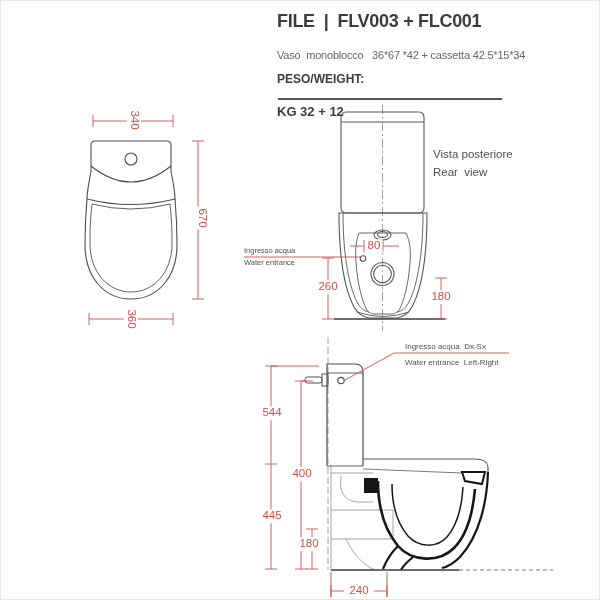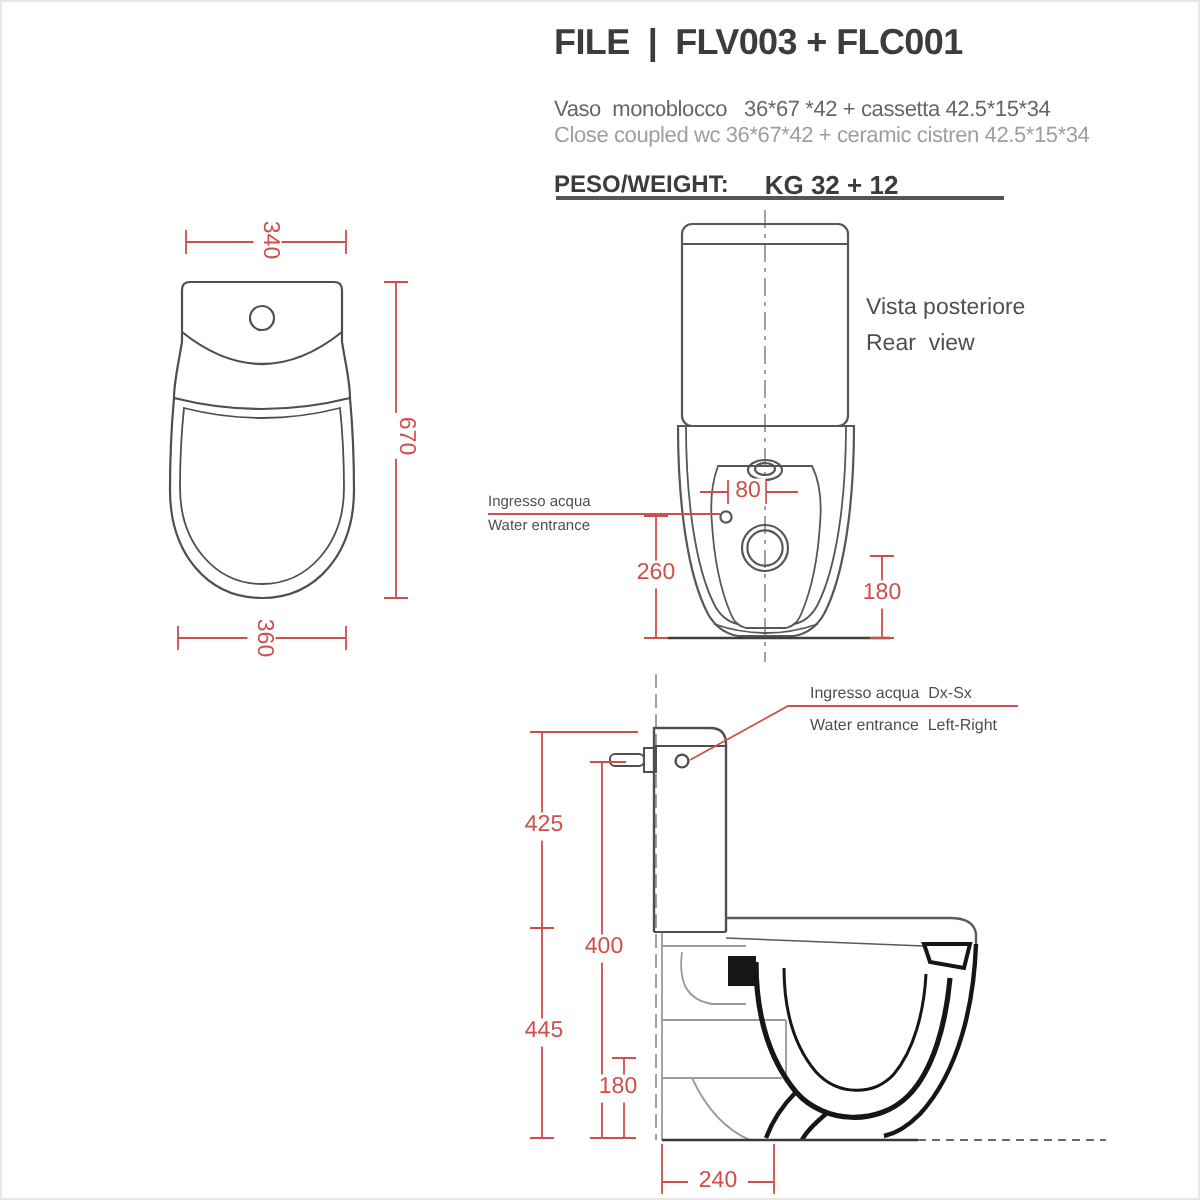--- a/index.html
+++ b/index.html
@@ -6,21 +6,21 @@
   #page{position:relative;width:600px;height:600px;background:#fff;border:1px solid #e7e7e7;
         box-sizing:border-box;font-family:"Liberation Sans",sans-serif;overflow:hidden;}
   svg{position:absolute;overflow:visible;}
   
   #header{position:absolute;left:276px;top:10px;color:#3c3c3c;}
   #title-row{display:flex;align-items:baseline;gap:9px;font-weight:bold;font-size:18px;letter-spacing:-0.3px;}
   #title-row .bar{font-weight:bold;}
   .desc{font-size:11px;margin-top:3px;white-space:pre;letter-spacing:-0.2px;}
   .desc.it{color:#666;margin-top:17px;}
   .desc.en{color:#9e9e9e;margin-top:1px;}
-  #weight-row{display:flex;gap:18px;margin-top:11px;font-weight:bold;}
+  #weight-row{display:flex;gap:18px;margin-top:11px;font-weight:bold;flex-direction:column;}
   #weight-row .lbl{font-size:12px;}
   #weight-row .val{font-size:13px;}
   #divider{position:absolute;left:277px;top:97px;width:224px;height:2px;background:#555;}
   
   .dim{position:absolute;color:#cf4f4a;font-size:11.5px;line-height:1;background:#fff;
        padding:1px 2px;transform:translate(-50%,-50%);white-space:nowrap;}
   .dim.rot{transform:translate(-50%,-50%) rotate(90deg);}
   
   .note{position:absolute;color:#4f4f4f;line-height:1.15;white-space:pre;text-align:right;}
   .note.big{font-size:11.5px;}
@@ -32,21 +32,20 @@
 
 <div id="page">
 
   <div id="header">
     <div id="title-row">
       <span>FILE</span>
       <span class="bar">|</span>
       <span>FLV003 + FLC001</span>
     </div>
     <div class="desc it">Vaso  monoblocco   36*67 *42 + cassetta 42.5*15*34</div>
-    <div class="desc en">Close coupled wc 36*67*42 + ceramic cistren 42.5*15*34</div>
     <div id="weight-row">
       <span class="lbl">PESO/WEIGHT:</span>
       <span class="val">KG 32 + 12</span>
     </div>
   </div>
   <div id="divider"></div>
 
   <svg style="left:60px;top:100px" width="160" height="240" viewBox="60 100 160 240">
     <g stroke="#4f4f4f" fill="none" stroke-width="1.1">
       <path d="M90,170 L90,144 Q90,140 94,140 L166,140 Q170,140 170,144 L170,170"></path>
@@ -129,21 +128,21 @@
   </svg>
 
   <div class="dim rot" style="left:133px;top:119px">340</div>
   <div class="dim rot" style="left:201px;top:217px">670</div>
   <div class="dim rot" style="left:130px;top:318px">360</div>
 
   <div class="dim" style="left:373px;top:245px">80</div>
   <div class="dim" style="left:327px;top:286px">260</div>
   <div class="dim" style="left:440px;top:296px">180</div>
 
-  <div class="dim" style="left:271px;top:412px">425</div>
+  <div class="dim" style="left:271px;top:412px">544</div>
   <div class="dim" style="left:301px;top:473px">400</div>
   <div class="dim" style="left:271px;top:515px">445</div>
   <div class="dim" style="left:308px;top:543px">180</div>
   <div class="dim" style="left:358px;top:590px">240</div>
 
   <div class="note big" style="left:432px;top:147px">Vista posteriore</div>
   <div class="note big" style="left:432px;top:165px">Rear  view</div>
 
   <div class="note small" style="left:243px;top:246px">Ingresso acqua</div>
   <div class="note small" style="left:243px;top:258px">Water entrance</div>

